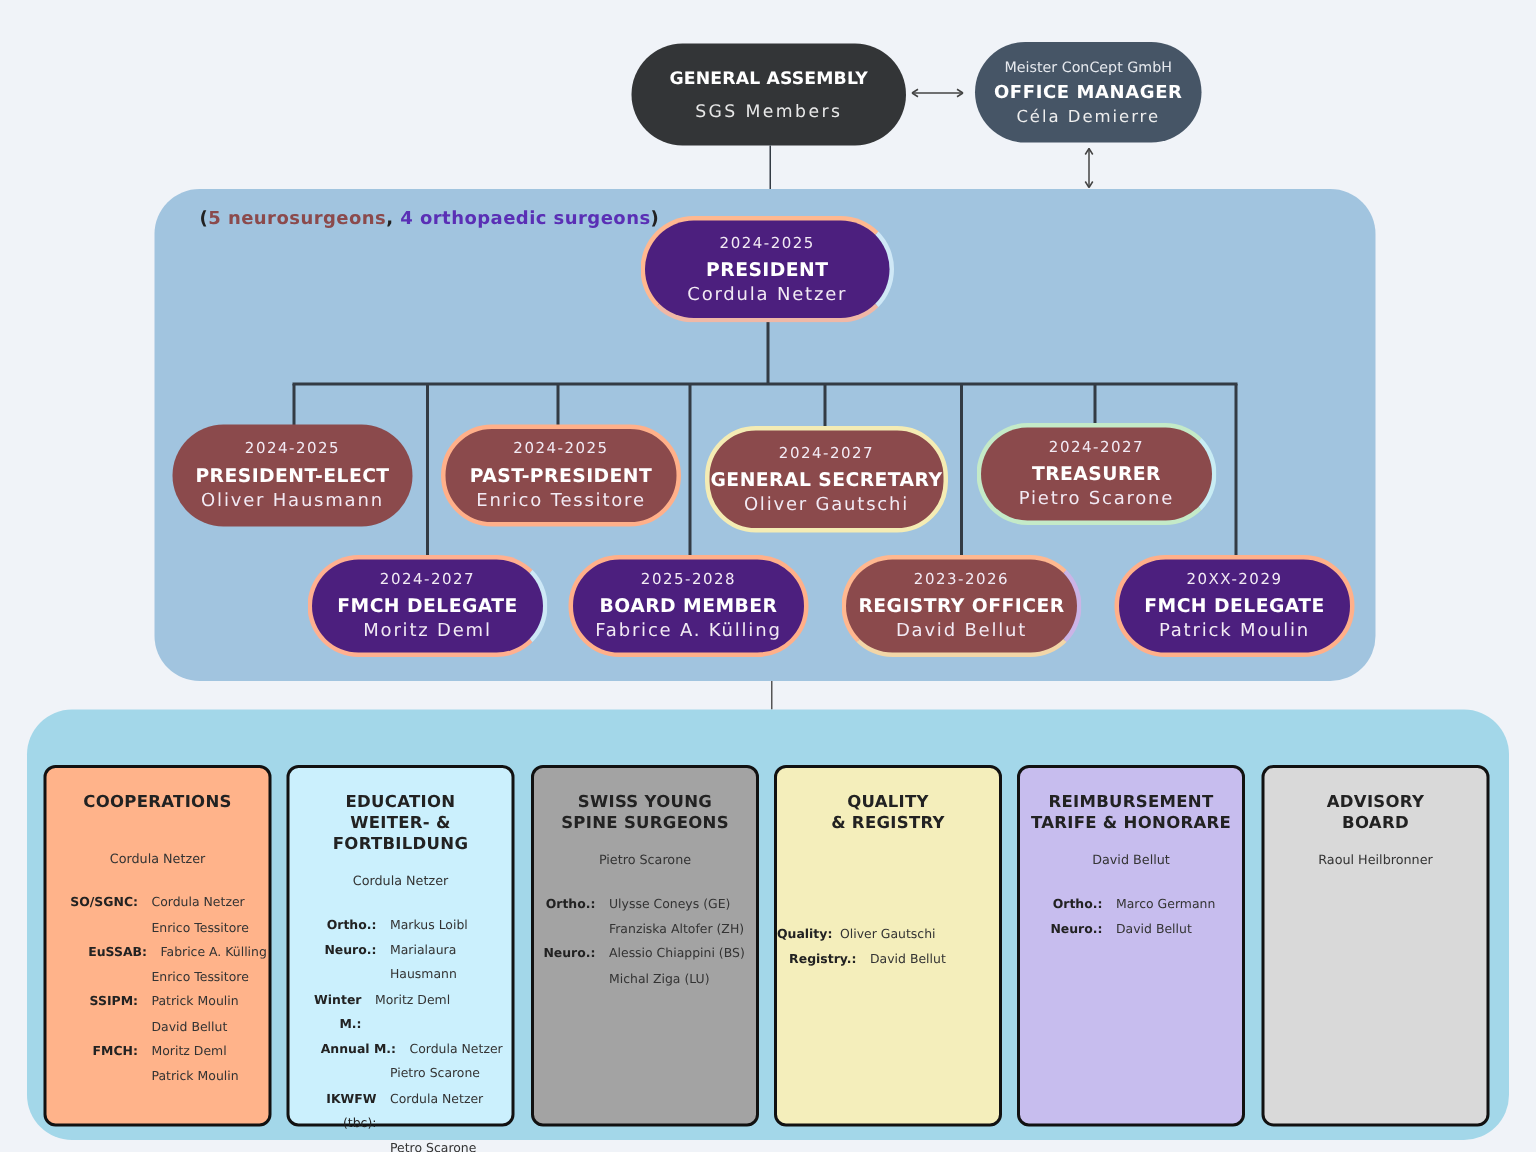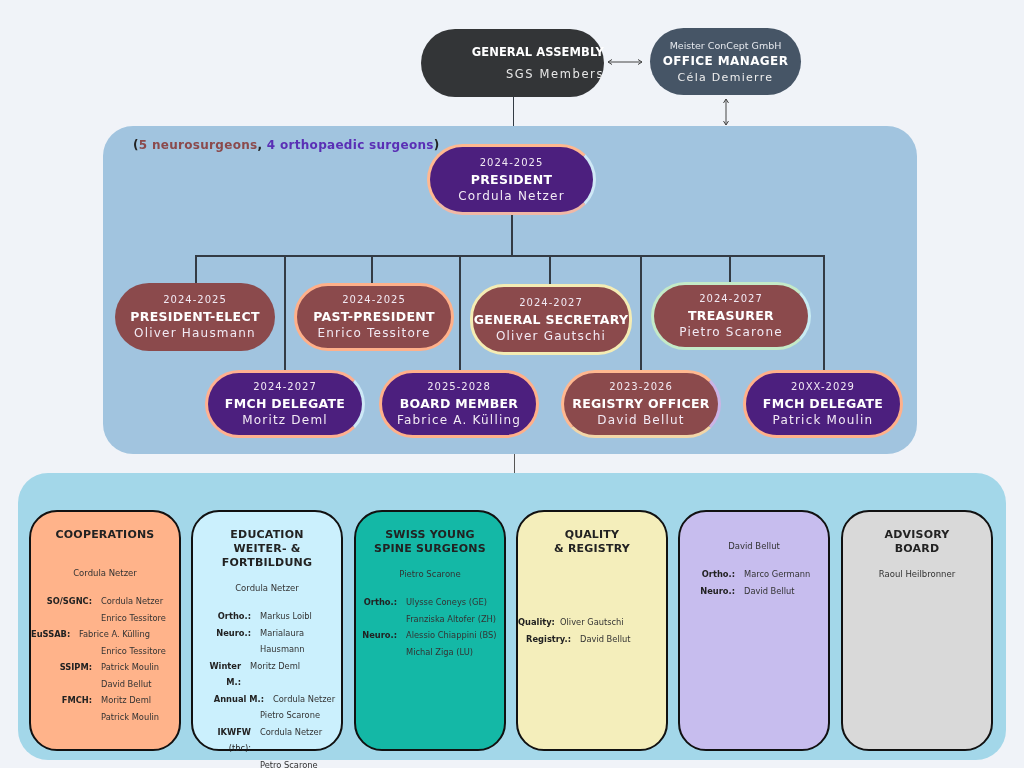--- a/index.html
+++ b/index.html
@@ -3,21 +3,21 @@
 <meta charset="utf-8">
 <style>
   * { box-sizing: border-box; margin: 0; padding: 0; }
   html, body { width: 1024px; height: 768px; overflow: hidden; }
   body { background: #f0f3f8; font-family: "DejaVu Sans", sans-serif; position: relative; }
 
   .abs { position: absolute; }
 
   
   .pill-top { position: absolute; border-radius: 34px; color: #fff; text-align: center; display: flex; flex-direction: column; justify-content: center; align-items: center; }
-  #ga { left: 421px; top: 29px; width: 183px; height: 68px; background: #333537; align-items: flex-end; }
+  #ga { left: 421px; top: 29px; width: 183px; height: 68px; background: #333537; }
   #om { left: 650px; top: 28px; width: 151px; height: 67px; background: #465566; }
   .ga-title { font-weight: bold; font-size: 11.5px; letter-spacing: 0.1px; }
   .ga-sub { font-size: 11.5px; letter-spacing: 1.6px; margin-top: 8px; color: #e8e8e8; }
   .om-org { font-size: 9.5px; color: #e6e9ee; }
   .om-title { font-weight: bold; font-size: 12px; margin-top: 3px; letter-spacing: 0.4px; }
   .om-name { font-size: 11px; letter-spacing: 1.3px; margin-top: 3px; color: #eee; }
 
   
   #board { left: 103px; top: 126px; width: 814px; height: 328px; background: #a1c4df; border-radius: 30px; }
   #composition { left: 133px; top: 138px; font-size: 12px; font-weight: bold; color: #222; letter-spacing: 0.3px; }
@@ -35,21 +35,21 @@
   .bd-yellow { border: 3px solid #f4ecb4; }
   .bd-green { border: 3px solid #c4eac8; border-right-color: #c8ecf3; }
   .bd-pres { border: 3px solid #ffb890; border-right-color: #cfe8f6; border-bottom-color: #f0b8a6; }
   .bd-blue { border: 3px solid #ffb090; border-right-color: #cde8f6; }
   .bd-lav { border: 3px solid #ffb890; border-right-color: #cbb4e6; border-bottom-color: #f2d6a8; }
 
   .line { position: absolute; background: #333b44; }
 
   
   #committees { left: 18px; top: 473px; width: 988px; height: 287px; background: #a3d7e9; border-radius: 30px; }
-  .comm { position: absolute; top: 510px; width: 152px; height: 241px; border: 2px solid #111; border-radius: 28px; padding-top: 16px; text-align: center; color: #222; }
+  .comm { position: absolute; top: 510px; width: 152px; height: 241px; border: 2px solid #111; border-radius: 8px; padding-top: 16px; text-align: center; color: #222; }
   .comm .ct { font-weight: bold; font-size: 11px; line-height: 14px; letter-spacing: 0.2px; }
   .comm .lead { font-size: 8.5px; margin-top: 13px; color: #333; }
   .comm .rows { margin-top: 15px; }
   .row { display: flex; font-size: 8.3px; line-height: 16.5px; }
   .row .lbl { text-align: right; font-weight: bold; padding-right: 9px; flex: 0 0 auto; }
   .row .lbl .nb { font-weight: normal; }
   .row .val { text-align: left; flex: 1 1 auto; color: #333; }
 </style>
 </head>
 <body>
@@ -156,21 +156,21 @@
       <div class="rows" style="margin-top: 15px;">
         <div class="row">
           <span class="lbl" style="width: 70px;"><span>SO/SGNC:</span></span>
           <span class="val">Cordula Netzer</span>
         </div>
         <div class="row">
           <span class="lbl" style="width: 70px;"><span></span></span>
           <span class="val">Enrico Tessitore</span>
         </div>
         <div class="row">
-          <span class="lbl" style="width: 48px;"><span>EuSSAB:</span></span>
+          <span class="lbl" style="width: 76px;"><span>EuSSAB:</span></span>
           <span class="val">Fabrice A. Külling</span>
         </div>
         <div class="row">
           <span class="lbl" style="width: 70px;"><span></span></span>
           <span class="val">Enrico Tessitore</span>
         </div>
         <div class="row">
           <span class="lbl" style="width: 70px;"><span>SSIPM:</span></span>
           <span class="val">Patrick Moulin</span>
         </div>
@@ -222,21 +222,21 @@
         <div class="row">
           <span class="lbl" style="width: 67px;"><span>IKWFW</span><span class="nb"> (tbc):</span></span>
           <span class="val">Cordula Netzer</span>
         </div>
         <div class="row">
           <span class="lbl" style="width: 67px;"><span></span></span>
           <span class="val">Petro Scarone</span>
         </div>
       </div>
     </div>
-    <div class="comm" style="left: 354px; background: #14b8a6;">
+    <div class="comm" style="left: 354px; background: #a3a3a3;">
       <div class="ct">
         <div>SWISS YOUNG</div>
         <div>SPINE SURGEONS</div>
       </div>
       <div class="lead">Pietro Scarone</div>
       <div class="rows" style="margin-top: 15px;">
         <div class="row">
           <span class="lbl" style="width: 50px;"><span>Ortho.:</span></span>
           <span class="val">Ulysse Coneys (GE)</span>
         </div>
@@ -265,20 +265,24 @@
           <span class="lbl" style="width: 42px;"><span>Quality:</span></span>
           <span class="val">Oliver Gautschi</span>
         </div>
         <div class="row">
           <span class="lbl" style="width: 62px;"><span>Registry.:</span></span>
           <span class="val">David Bellut</span>
         </div>
       </div>
     </div>
     <div class="comm" style="left: 678px; background: rgb(199, 189, 238);">
+      <div class="ct">
+        <div>REIMBURSEMENT</div>
+        <div>TARIFE &amp; HONORARE</div>
+      </div>
       <div class="lead">David Bellut</div>
       <div class="rows" style="margin-top: 15px;">
         <div class="row">
           <span class="lbl" style="width: 64px;"><span>Ortho.:</span></span>
           <span class="val">Marco Germann</span>
         </div>
         <div class="row">
           <span class="lbl" style="width: 64px;"><span>Neuro.:</span></span>
           <span class="val">David Bellut</span>
         </div>

